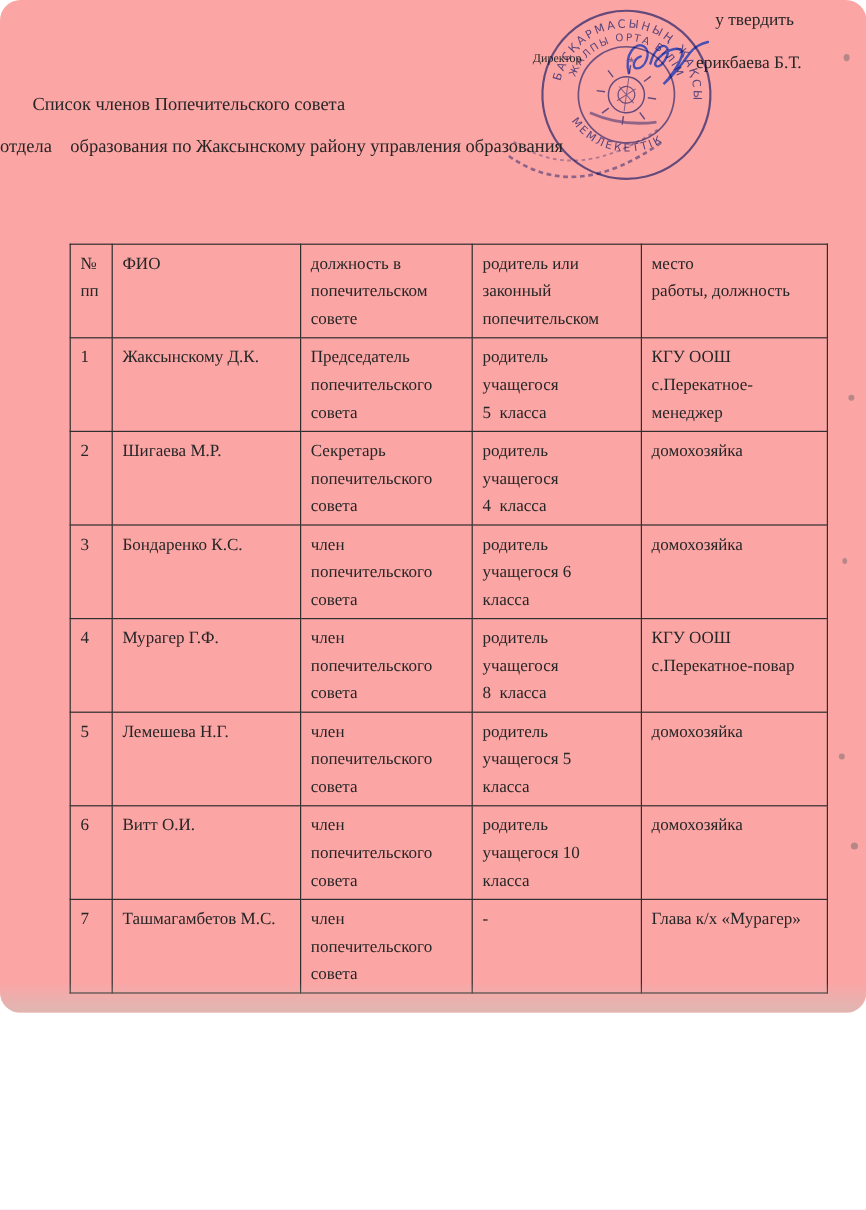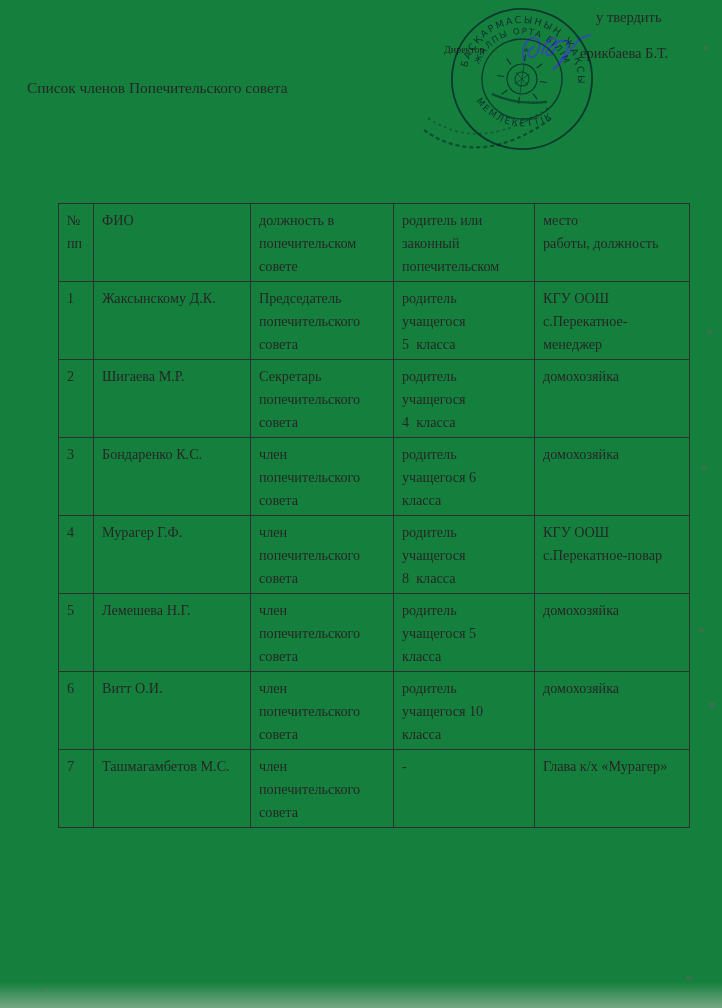--- a/index.html
+++ b/index.html
@@ -1,19 +1,19 @@
 <!DOCTYPE html>
 <html><head>
 <meta charset="utf-8">
 <style>
   html,body { margin:0; padding:0; background:#ffffff; }
   .page {
-    position:relative; width:722px; height:1008px;
-    background:#15803d; overflow:hidden;
-    font-family:"Liberation Serif", serif; color:#262626;
+    position:relative; width:722px; height:844px;
+    background:#fca5a5; overflow:hidden;
+    font-family:"Liberation Serif", serif; color:#262626;border-radius:17px;
   }
   .page::after {
     content:""; position:absolute; left:0; right:0; bottom:0; height:26px;
     background:linear-gradient(to bottom, rgba(195,195,188,0), rgba(198,198,190,.55));
     pointer-events:none;
   }
 
   
   .approve { position:absolute; top:9px; left:596px; font-size:14.5px; }
   .director-label { position:absolute; top:44px; left:444px; font-size:10px; }
@@ -99,20 +99,21 @@
     </g>
   </svg>
 
   <svg class="stamp2-svg" width="140" height="72" viewBox="0 0 140 72">
     <path d="M6,34 Q62,74 134,22" stroke="#3344aa" stroke-width="2.2" fill="none" stroke-dasharray="4 3"></path>
     <path d="M10,22 Q62,58 130,12" stroke="#3344aa" stroke-width="1.6" fill="none" opacity=".7" stroke-dasharray="3 3"></path>
   </svg>
 
   <div class="title-block">
     <div class="t1">Список членов Попечительского совета</div>
+    <div class="t3">отдела    образования по Жаксынскому району управления образования</div>
   </div>
 
   <table class="doc-table">
     <colgroup>
       <col style="width:35px">
         <col style="width:157px">
         <col style="width:143px">
       <col style="width:141px">
         <col style="width:155px">
     </colgroup>

